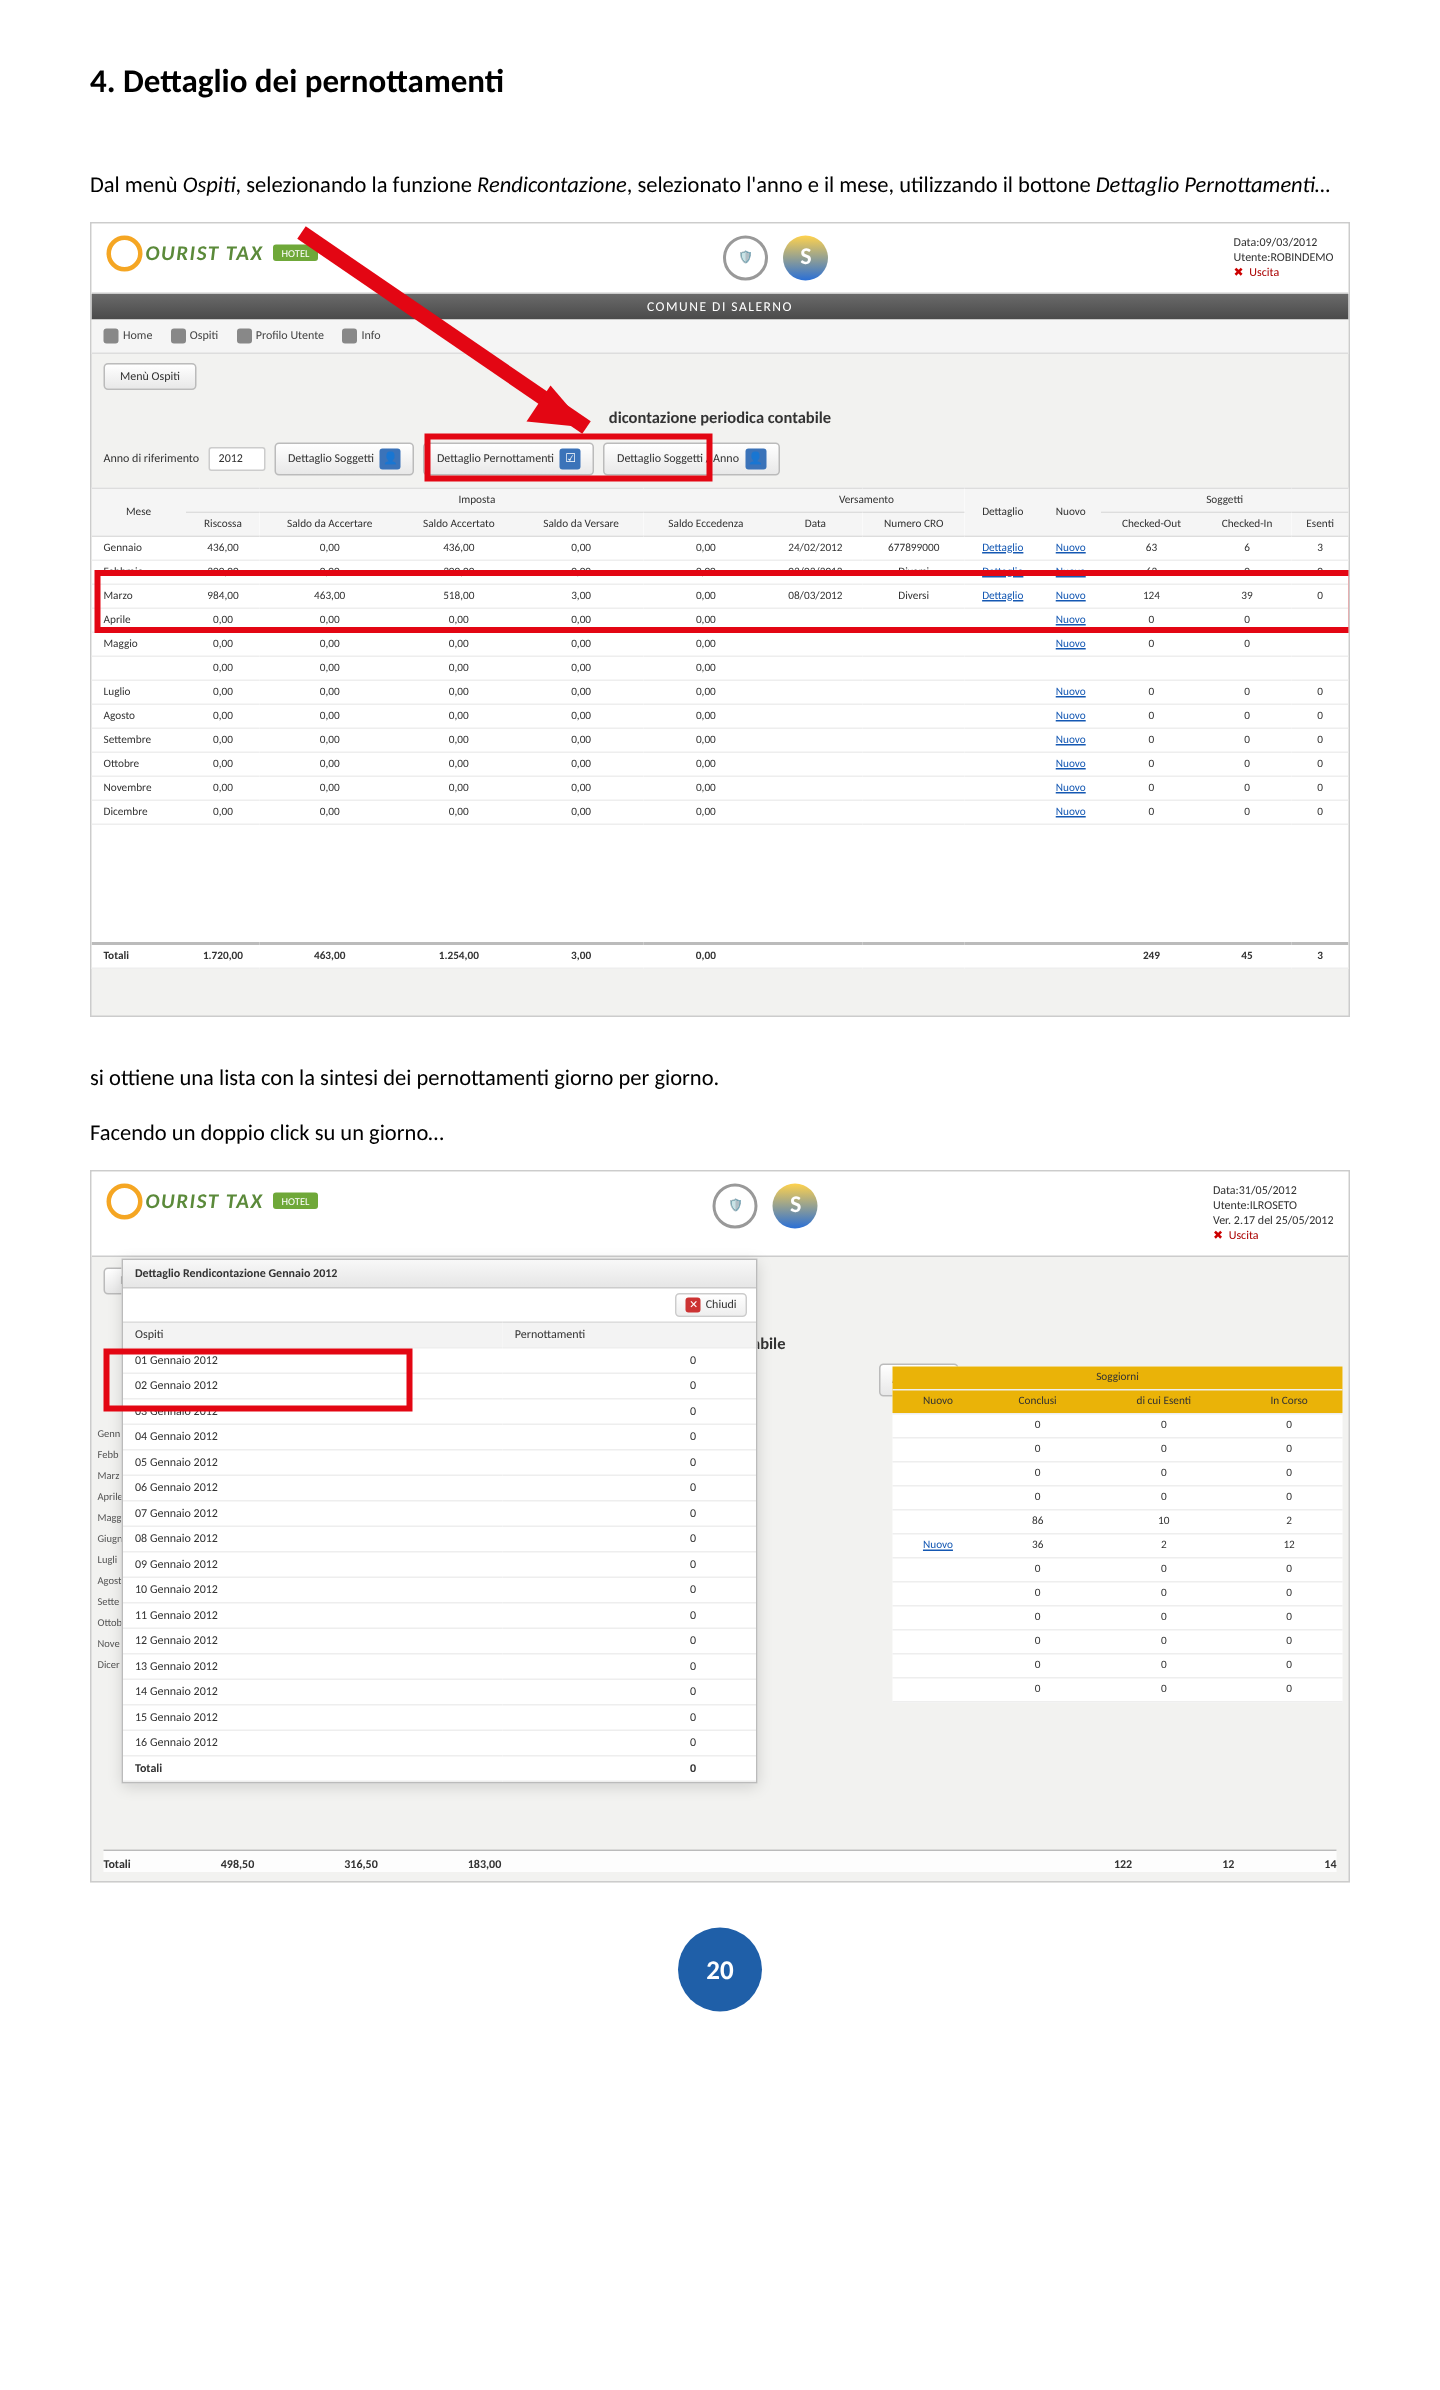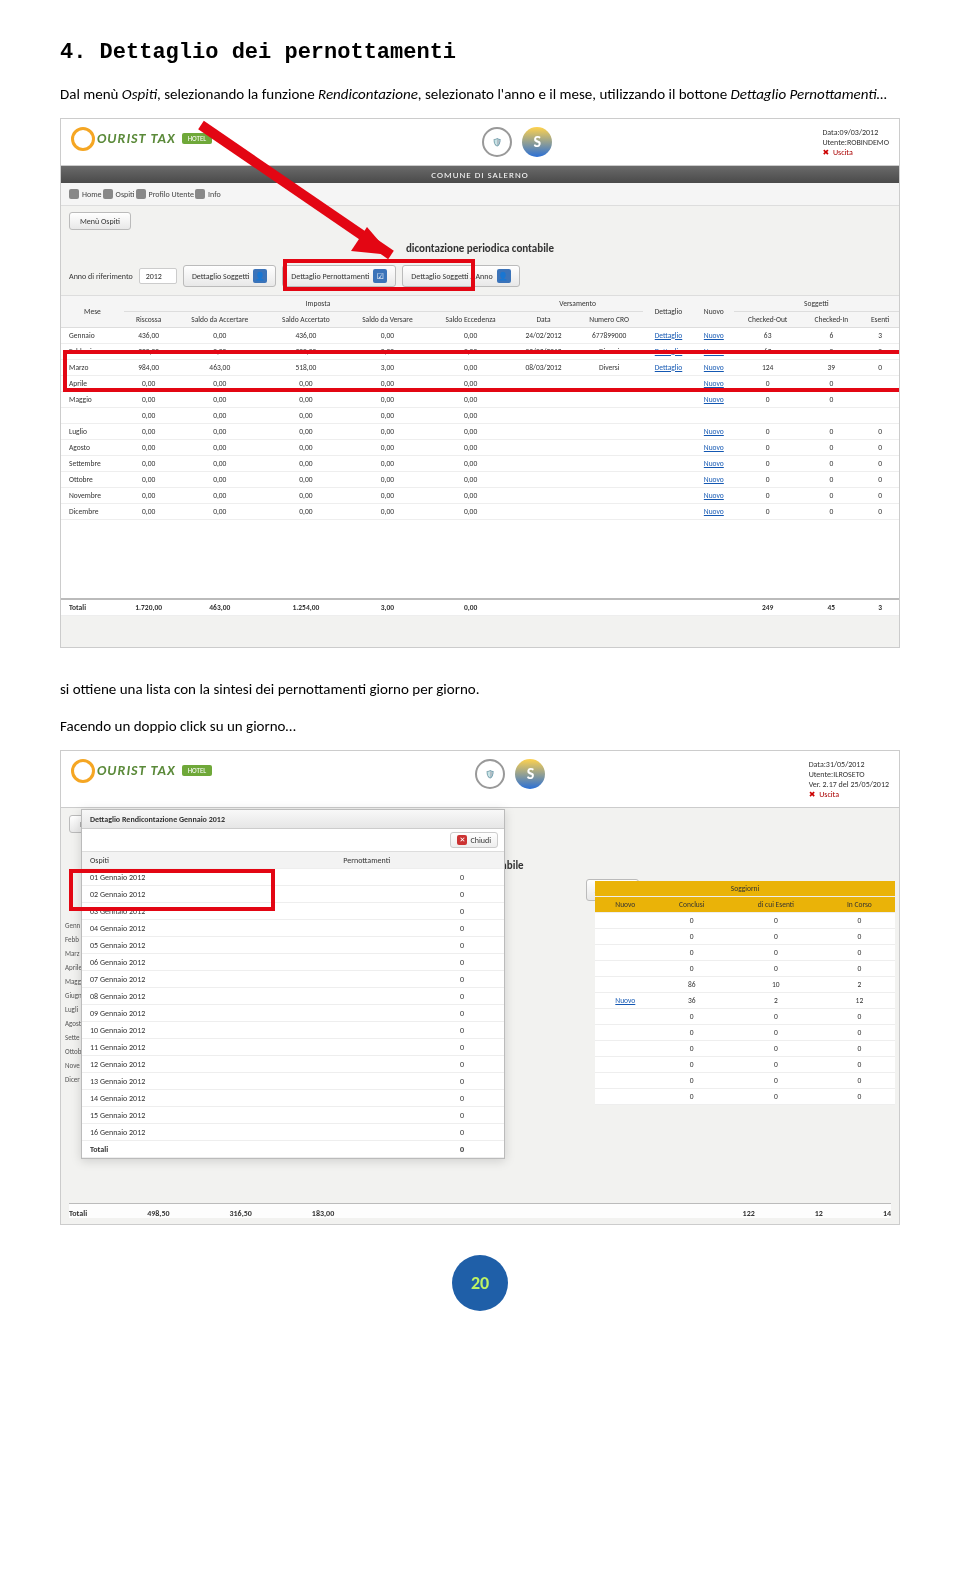--- a/index.html
+++ b/index.html
@@ -7,22 +7,21 @@
     margin: 0;
     font-family: Calibri, Arial, sans-serif;
     background: #fff;
     width: 960px;
     padding: 40px 60px;
     color: #000;
   }
   .section-title {
     font-size: 22px;
     font-weight: bold;
-    margin-bottom: 18px;
-    font-family: Liberation Mono, monospace;
+    margin-bottom: 46px;
   }
   .body-text {
     font-size: 15px;
     line-height: 1.5;
     margin-bottom: 12px;
   }
   .italic { font-style: italic; }
   .screenshot {
     position: relative;
     border: 1px solid #ccc;
@@ -66,21 +65,21 @@
     color: #fff;
     font-size: 9px;
     text-align: center;
     padding: 3px 0;
     letter-spacing: 1px;
   }
   .nav-bar {
     background: #f5f5f5;
     padding: 6px 8px;
     display: flex;
-    gap: 1px;
+    gap: 12px;
     border-bottom: 1px solid #ddd;
     font-size: 8px;
   }
   .nav-item { display: flex; align-items: center; gap: 3px; color: #444; }
   .nav-icon { width: 10px; height: 10px; background: #888; border-radius: 2px; display: inline-block; }
   .menu-btn {
     display: inline-block;
     background: linear-gradient(#fff, #e8e8e8);
     border: 1px solid #bbb;
     border-radius: 3px;
@@ -196,21 +195,21 @@
   }
   .shot2-bottom-totals {
     position: absolute;
     bottom: 6px; left: 8px; right: 8px;
     display: flex; gap: 60px; font-size: 8px; font-weight: bold;
     border-top: 1px solid #bbb; padding-top: 4px; background:#fdfdfd;
   }
   .page-badge {
     width: 56px; height: 56px; border-radius: 50%;
     background: #1f5fa8;
-    color: #bef264;
+    color: #ffffff;
     display: flex; align-items: center; justify-content: center;
     font-size: 18px; font-weight: bold;
     margin: 30px auto 0 auto;
   }
   .shot2-nav-crumb {
     position: absolute; left: 8px; top: 64px;
     display: flex; gap: 8px; font-size: 8px;
   }
   .shot2-ct { position:absolute; left:0; right:0; top:108px; text-align:center; font-size:11px; font-weight:bold; }
 </style>

